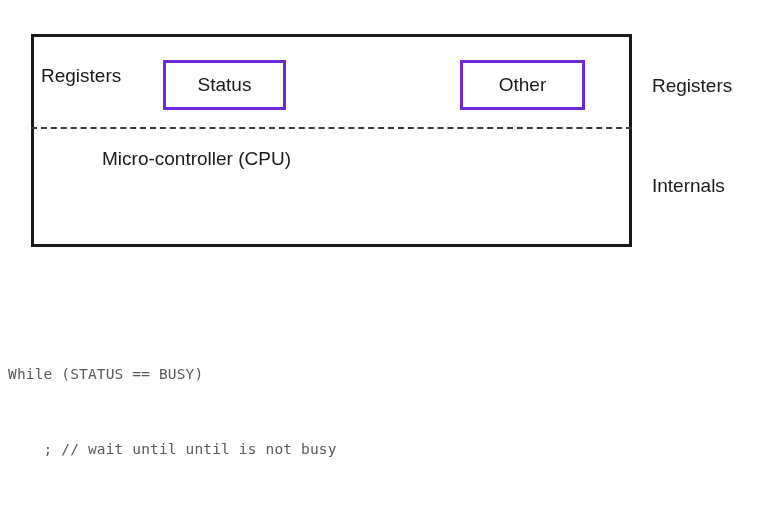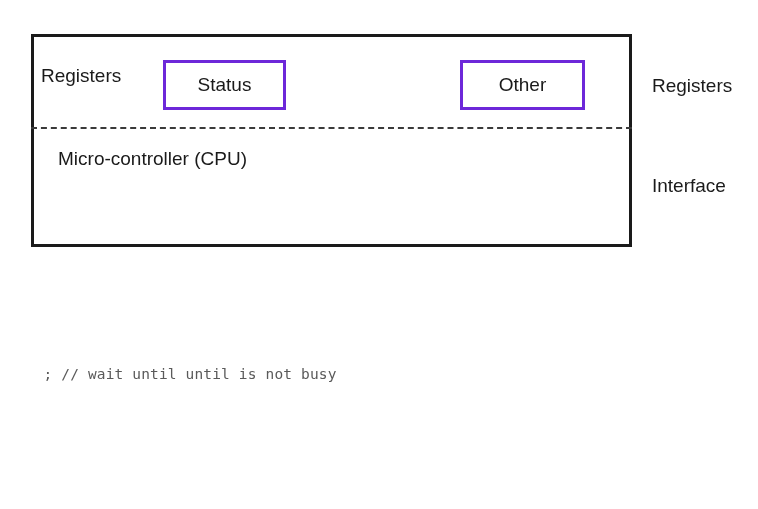--- a/index.html
+++ b/index.html
@@ -88,21 +88,21 @@
 
   
   .internals-lines {
     position: absolute;
     left: 58px;
     top: 145px;
     font-size: 19px;
     line-height: 27px;
     white-space: nowrap;
   }
-  .internals-lines div { height: 27px; }
+  .internals-lines div { height: 27px; margin-left: 44px; }
 
   
   .side-label {
     position: absolute;
     left: 652px;
     font-size: 19px;
     line-height: 24px;
     white-space: nowrap;
   }
   .side-interface { top: 74px; }
@@ -146,23 +146,24 @@
   </div>
 
   <div class="divider"></div>
 
   <div class="internals-lines">
     <div>Micro-controller (CPU)</div>
   </div>
 
   <div class="side-label side-interface">Registers</div>
 
-  <div class="side-label side-internals">Interface</div>
+  <div class="side-label side-internals">Internals</div>
 </div>
 
 <div id="code-block">
+  <div class="code-line">While (STATUS == BUSY)</div>
   <div class="code-line">    ; // wait until until is not busy</div>
   
   
   
   
   
 </div>
 
 </body></html>

